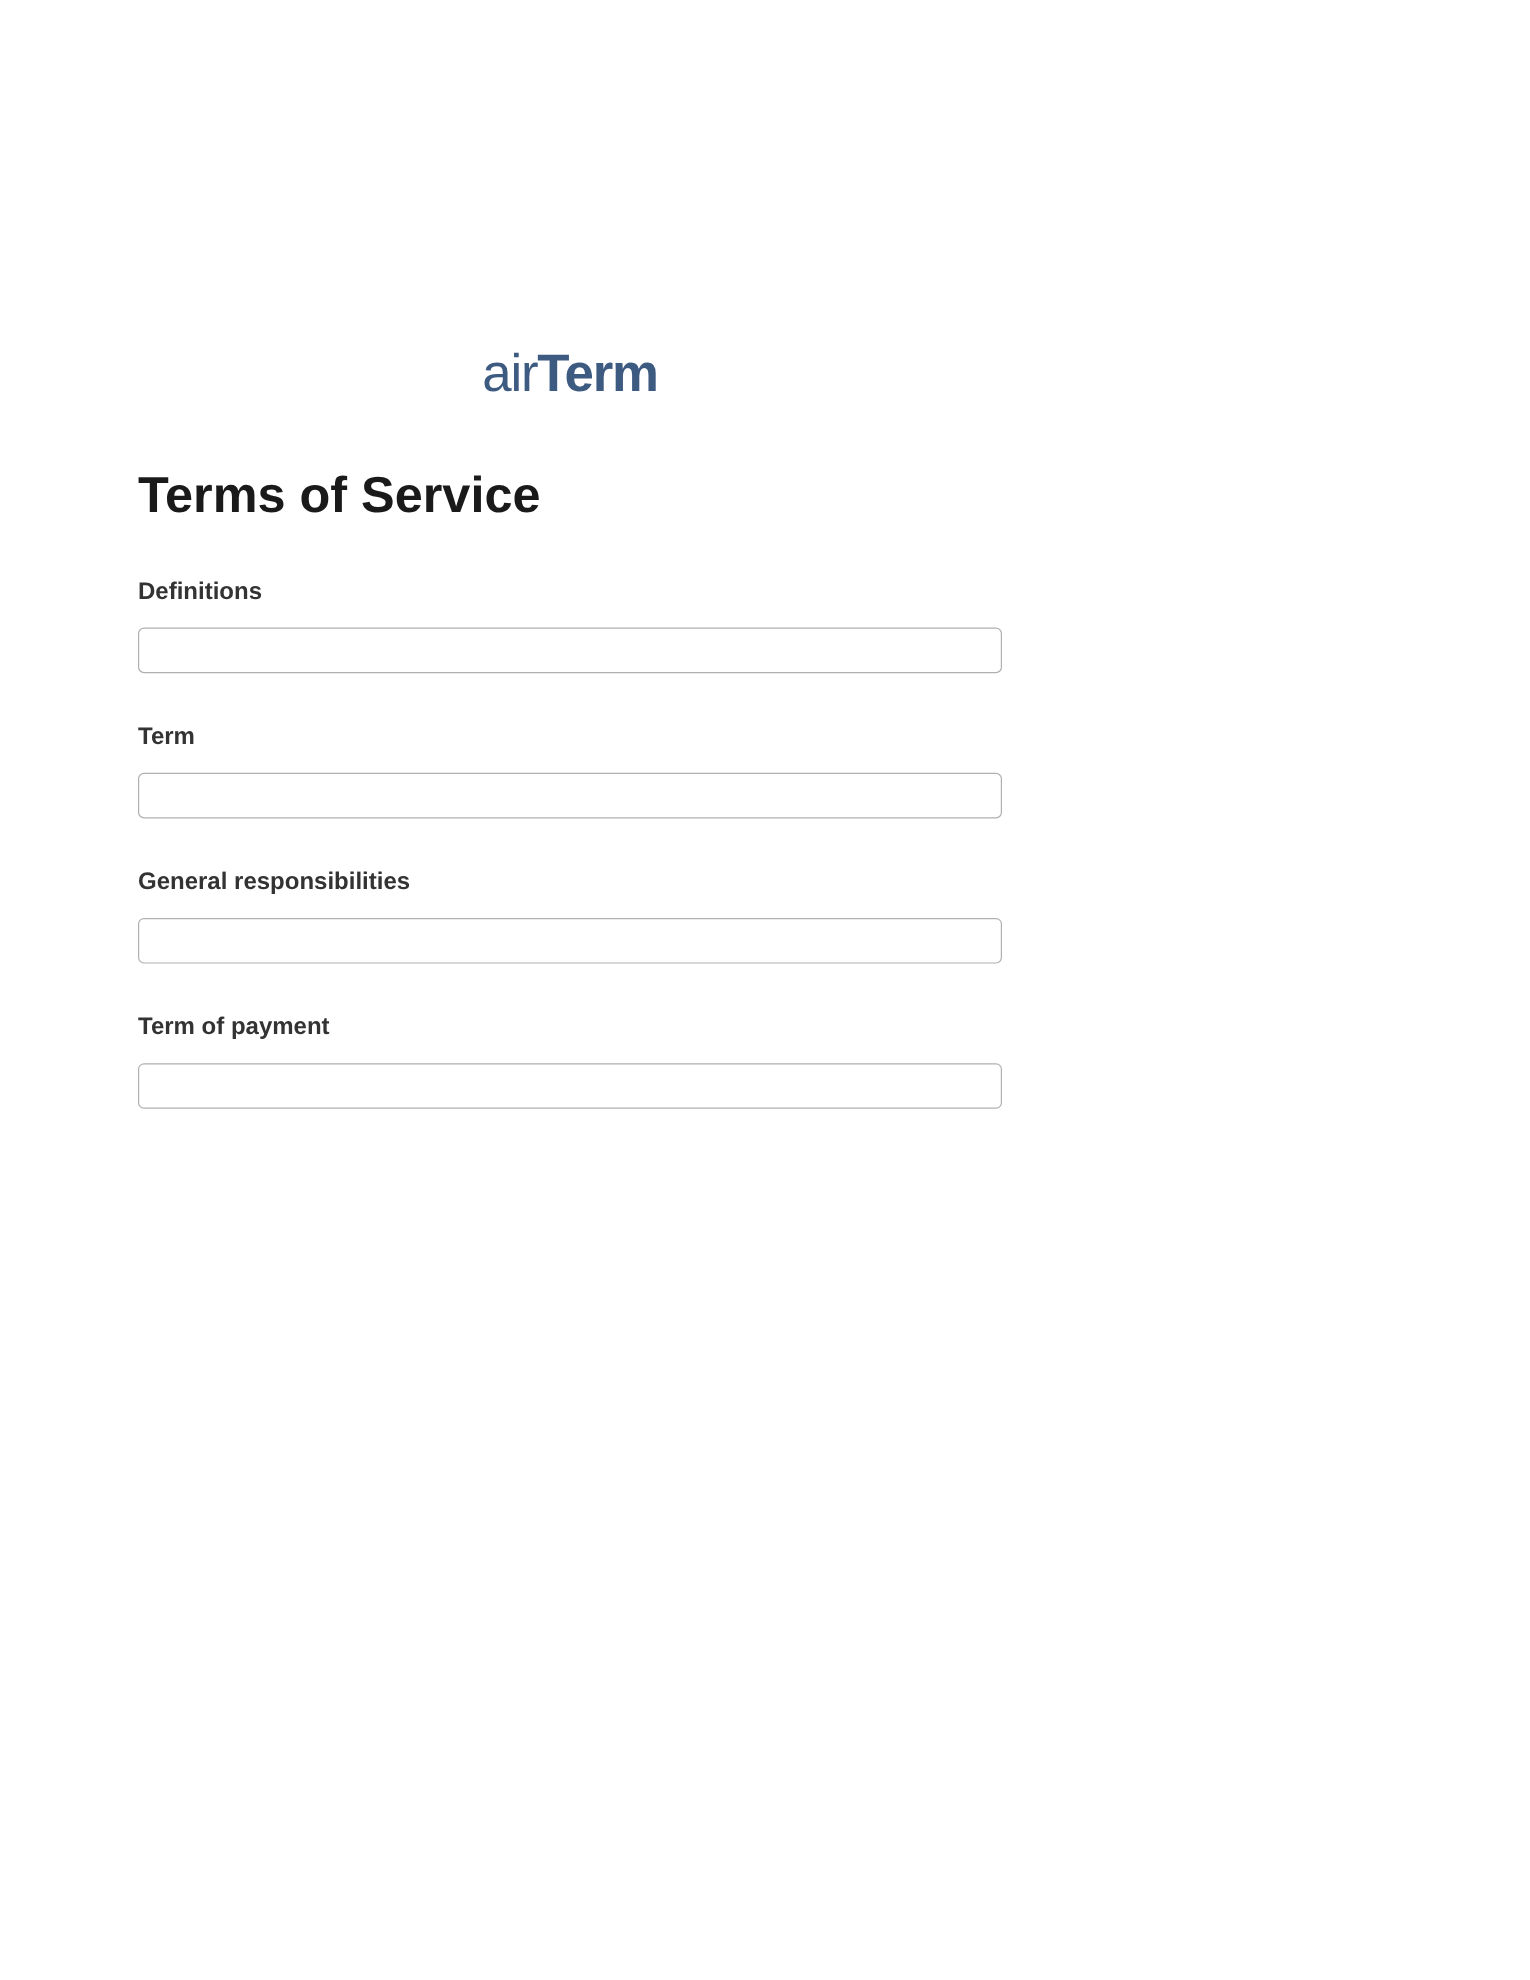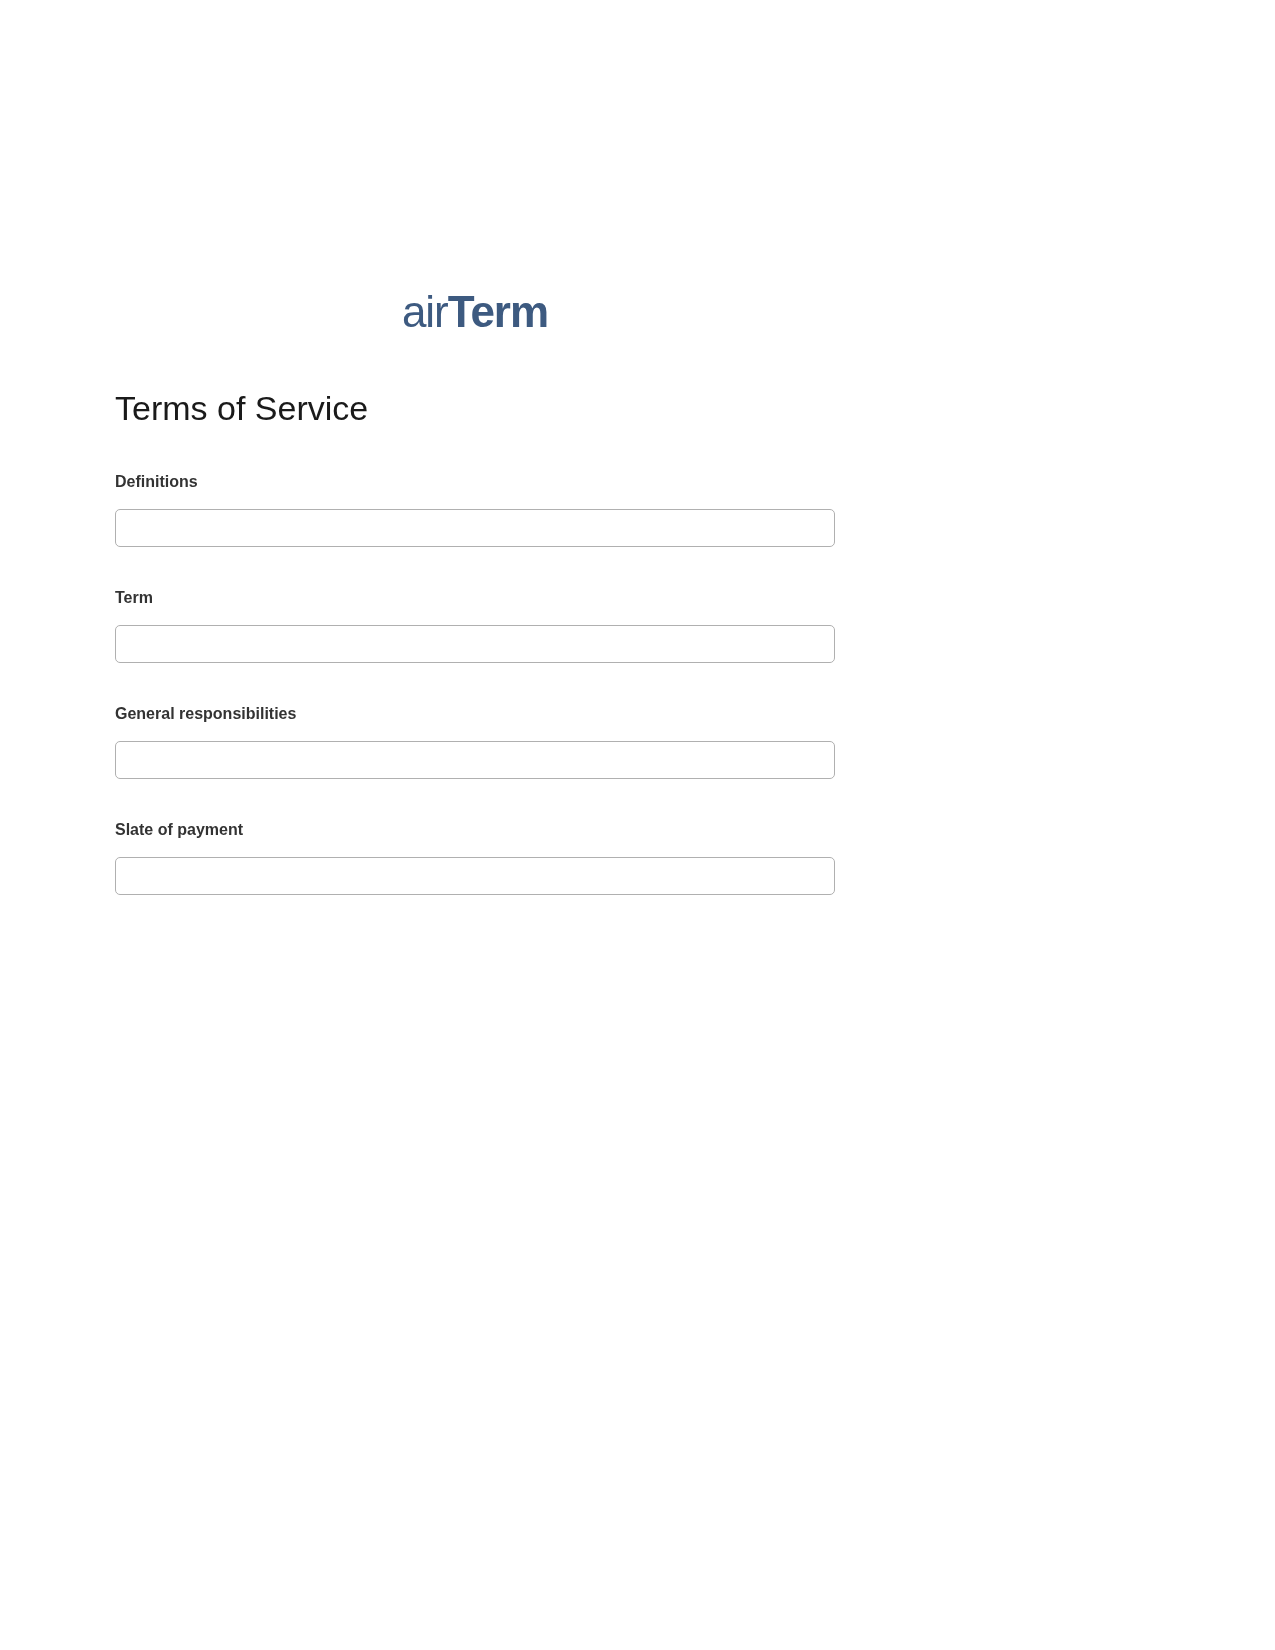--- a/index.html
+++ b/index.html
@@ -33,30 +33,30 @@
       letter-spacing: -1px;
       line-height: 1;
     }
     .logo .air {
       font-weight: 400;
     }
     .logo .slate {
       font-weight: 700;
     }
     .page-title {
-      font-size: 34px;
-      font-weight: 400;
+      font-size: 42px;
+      font-weight: 700;
       color: #1a1a1a;
       margin-bottom: 45px;
     }
     .form-group {
       margin-bottom: 42px;
     }
     .field-label {
-      font-size: 16px;
+      font-size: 20px;
       font-weight: 700;
       color: #333333;
       margin-bottom: 18px;
       display: block;
     }
     .field-input {
       width: 100%;
       height: 38px;
       border: 1px solid #b0b0b0;
       border-radius: 5px;
@@ -87,17 +87,17 @@
     <label class="field-label">Term</label>
     <input type="text" class="field-input" value="" style="">
   </div>
 
   <div class="form-group">
     <label class="field-label">General responsibilities</label>
     <input type="text" class="field-input" value="" style="">
   </div>
 
   <div class="form-group">
-    <label class="field-label">Slate of payment</label>
+    <label class="field-label">Term of payment</label>
     <input type="text" class="field-input" value="" style="">
   </div>
 
 </div>
 
 </body></html>

